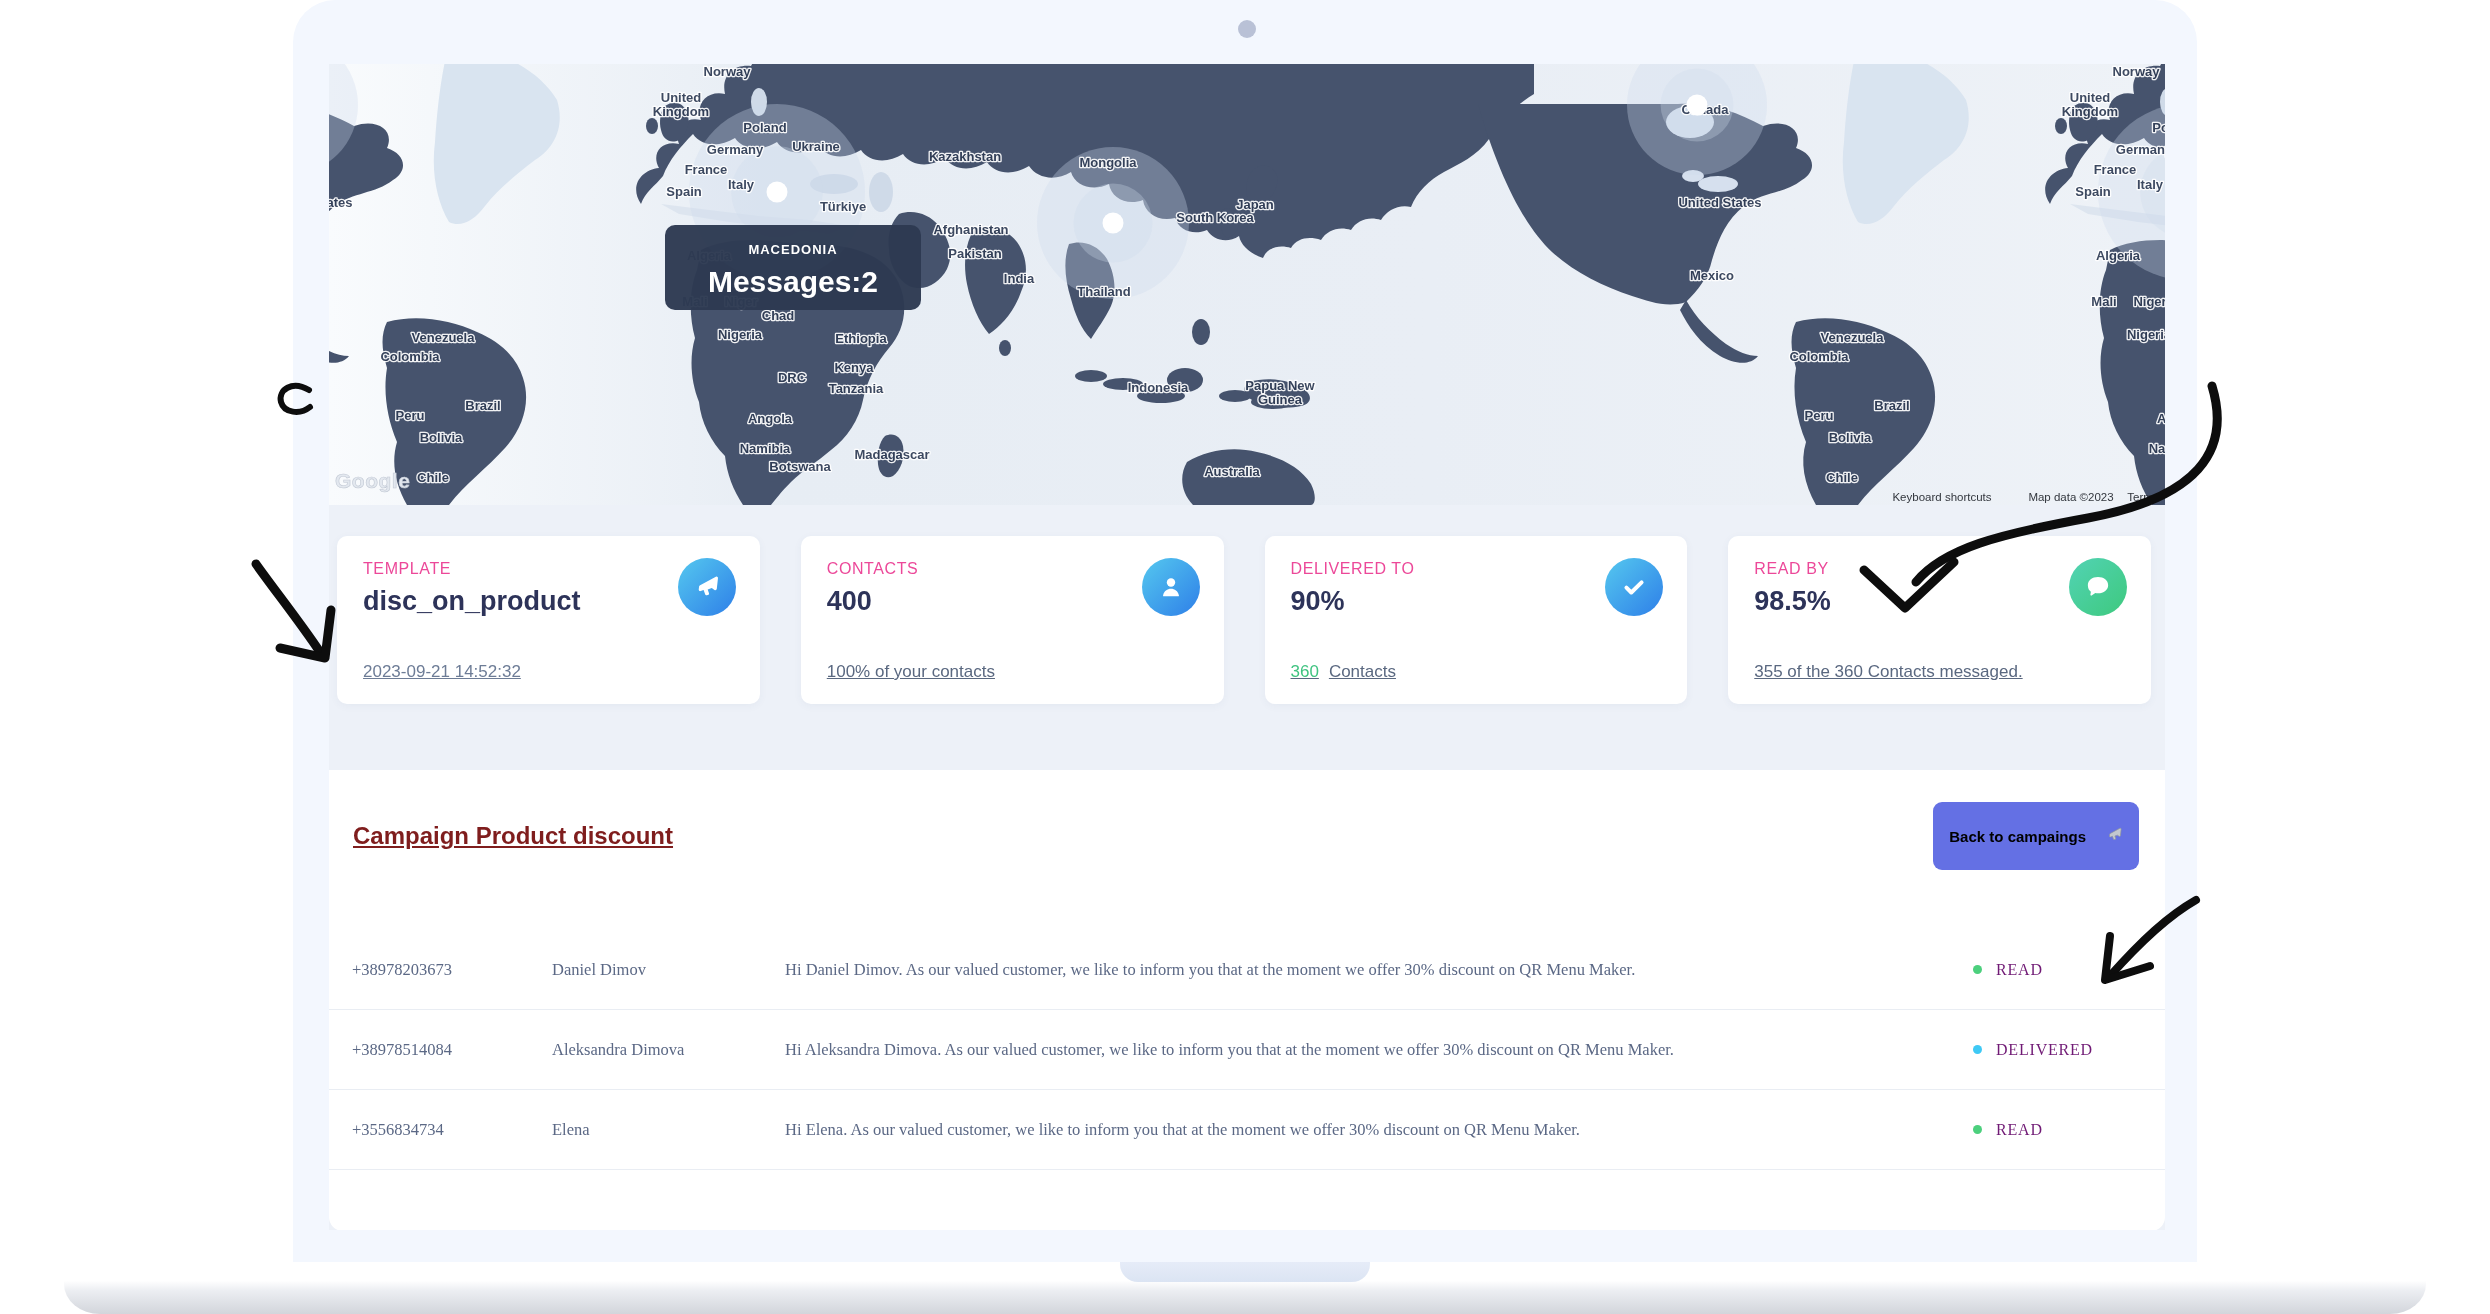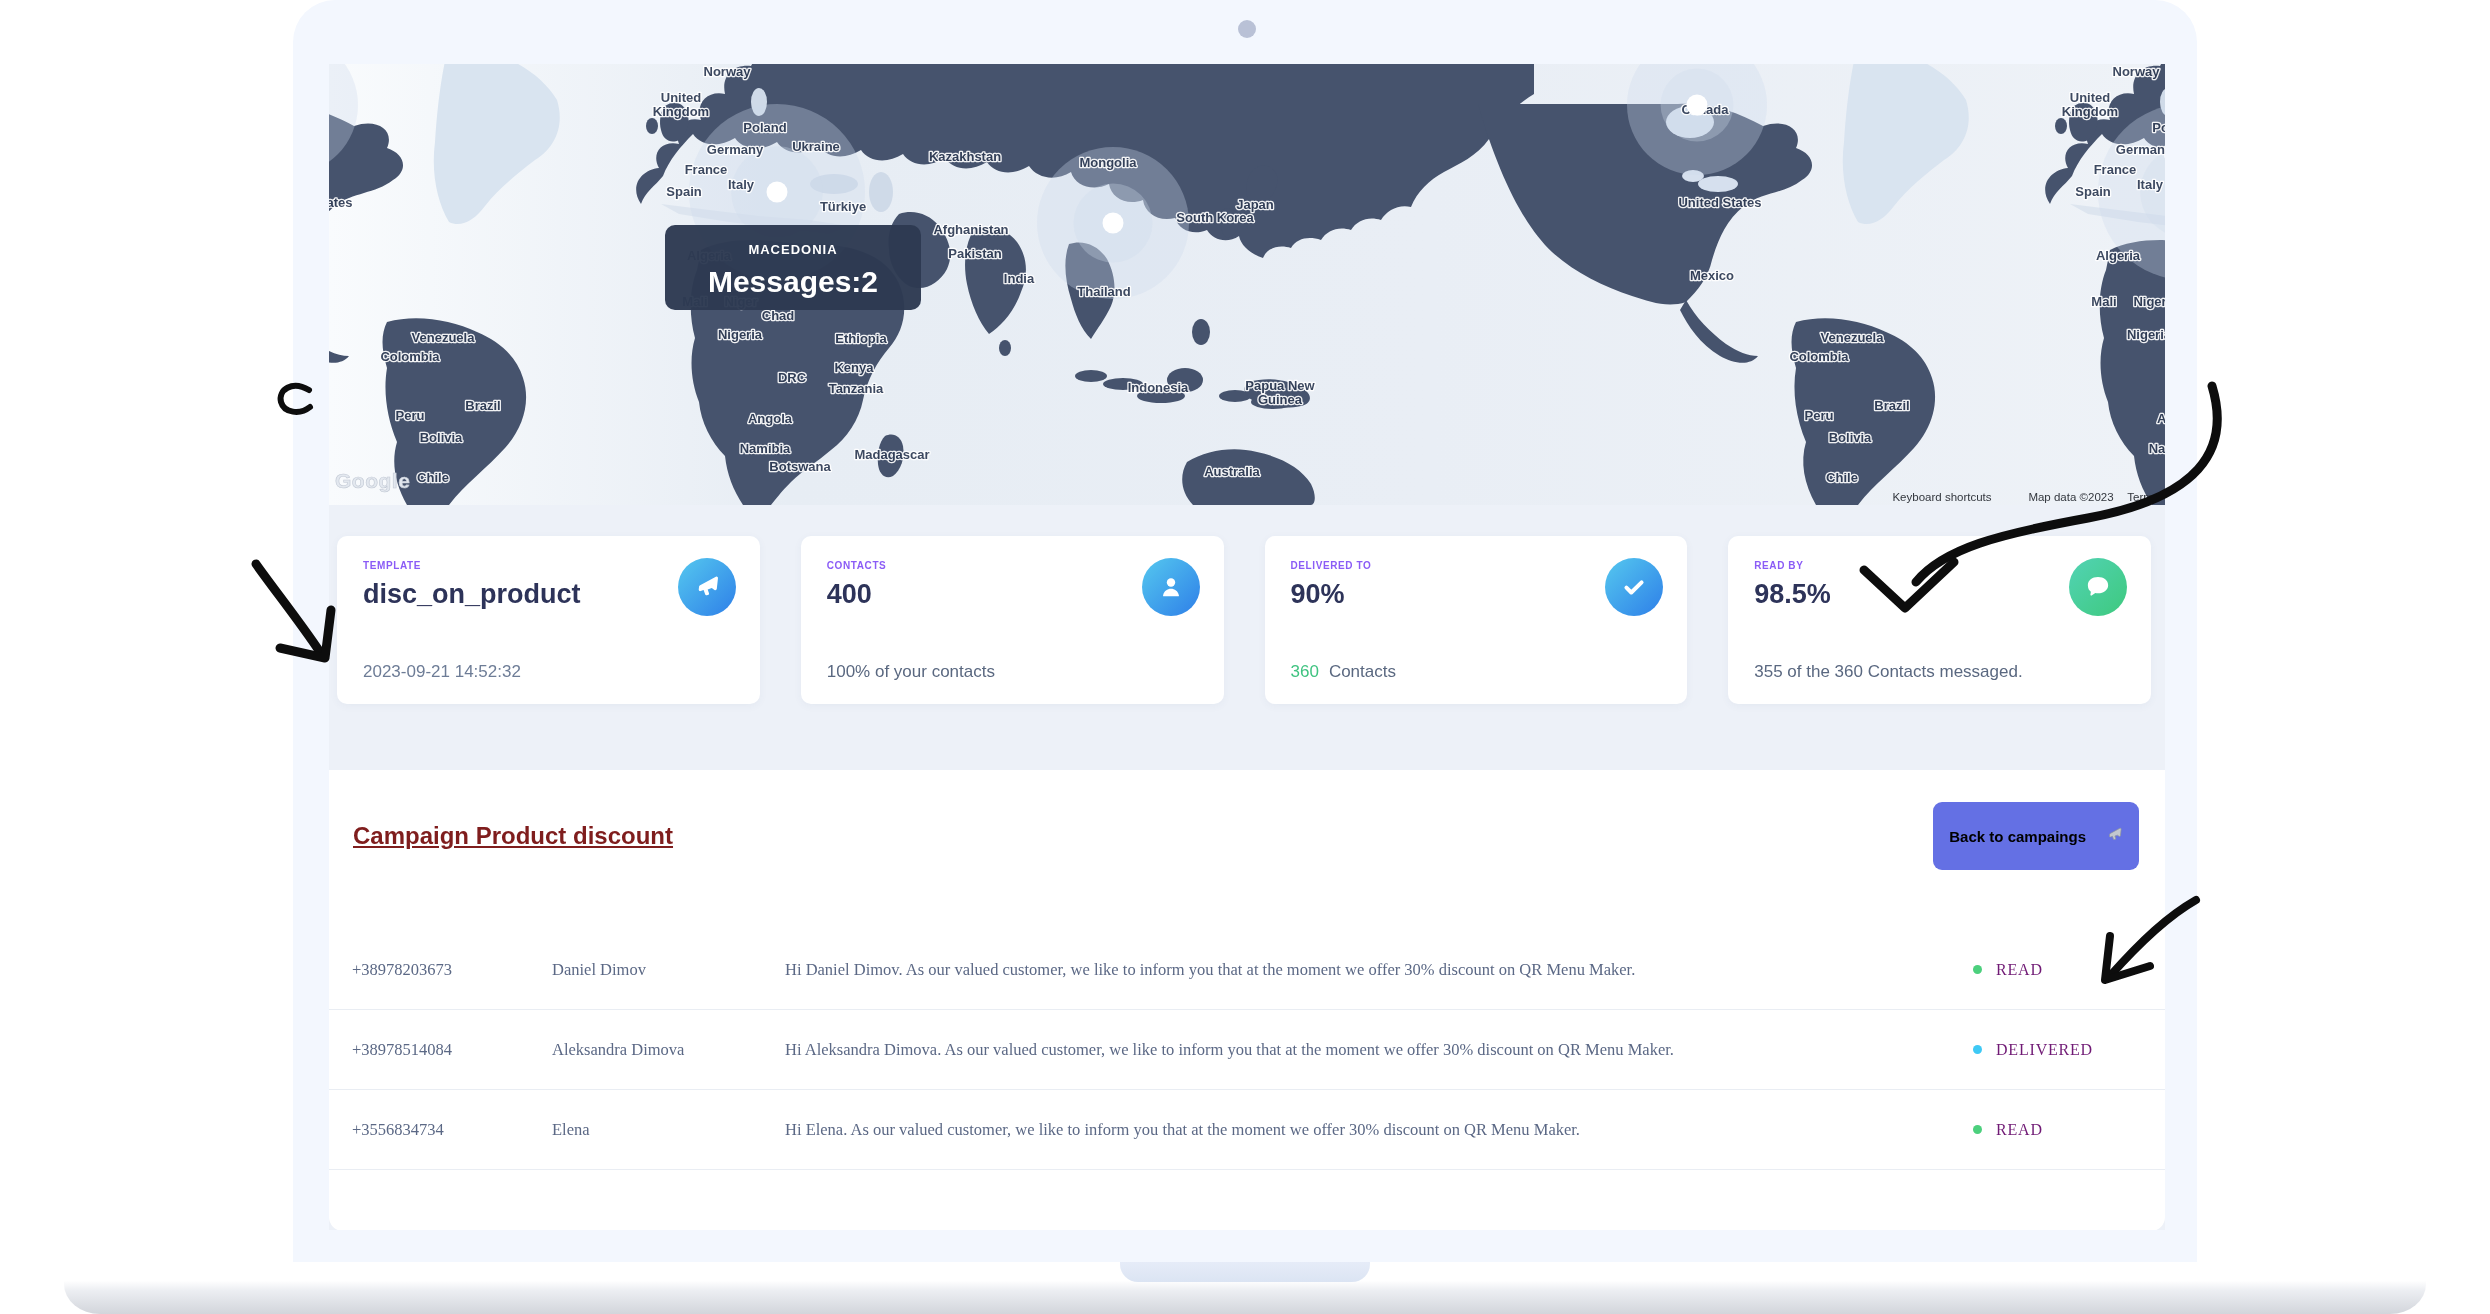--- a/index.html
+++ b/index.html
@@ -23,23 +23,23 @@
   .map-label { font-size:13px; font-weight:bold; fill:#2f3c55; stroke:#ffffff; stroke-width:2.6px; paint-order:stroke; stroke-linejoin:round; opacity:.92; text-anchor:middle; }
   .attr-text { font-size:11.5px; fill:#33373e; }
   .gwm { font-size:21px; font-weight:bold; fill:#e3e8ef; stroke:#c2c9d4; stroke-width:.6px; letter-spacing:.5px; }
   .tt-small { font-size:13px; font-weight:bold; fill:#ffffff; letter-spacing:1px; text-anchor:middle; }
   .tt-big { font-size:30px; font-weight:bold; fill:#ffffff; text-anchor:middle; }
 
   
   .stats { position:absolute; left:0; top:472px; width:1836px; height:168px; display:flex; gap:41px; padding:0 14px 0 8px; }
   .card { flex:1; position:relative; background:#ffffff; border-radius:10px; padding:24px 26px;
     box-shadow:0 2px 8px rgba(50,70,110,.05); }
-  .card-label { font-size:10px; font-weight:bold; color:#8b5cf6; letter-spacing:.6px; }
+  .card-label { font-size:16px; font-weight:normal; color:#ec4899; letter-spacing:.6px; }
   .card-value { font-size:27px; font-weight:bold; color:#2d3359; margin-top:8px; }
-  .card-sub { position:absolute; left:26px; bottom:22px; font-size:17px; color:#5a6880; }
+  .card-sub { position:absolute; left:26px; bottom:22px; font-size:17px; color:#5a6880;text-decoration:underline; }
   .card-sub .hl { color:#3fc380; margin-right:10px; }
   .card-sub.date { color:#6d7c96; }
   .icon-circle { position:absolute; right:24px; top:22px; width:58px; height:58px; border-radius:50%;
     display:flex; align-items:center; justify-content:center; }
   .ic-blue { background:linear-gradient(135deg,#55c8ef,#2e7fe8); }
   .ic-green { background:linear-gradient(135deg,#52d3b4,#3ec97e); }
 
   
   .campaign { position:absolute; left:0; top:706px; width:1836px; height:461px; background:#ffffff; border-radius:0 0 14px 14px; }
   .camp-head { display:flex; align-items:center; justify-content:space-between; padding:32px 26px 0 24px; }

